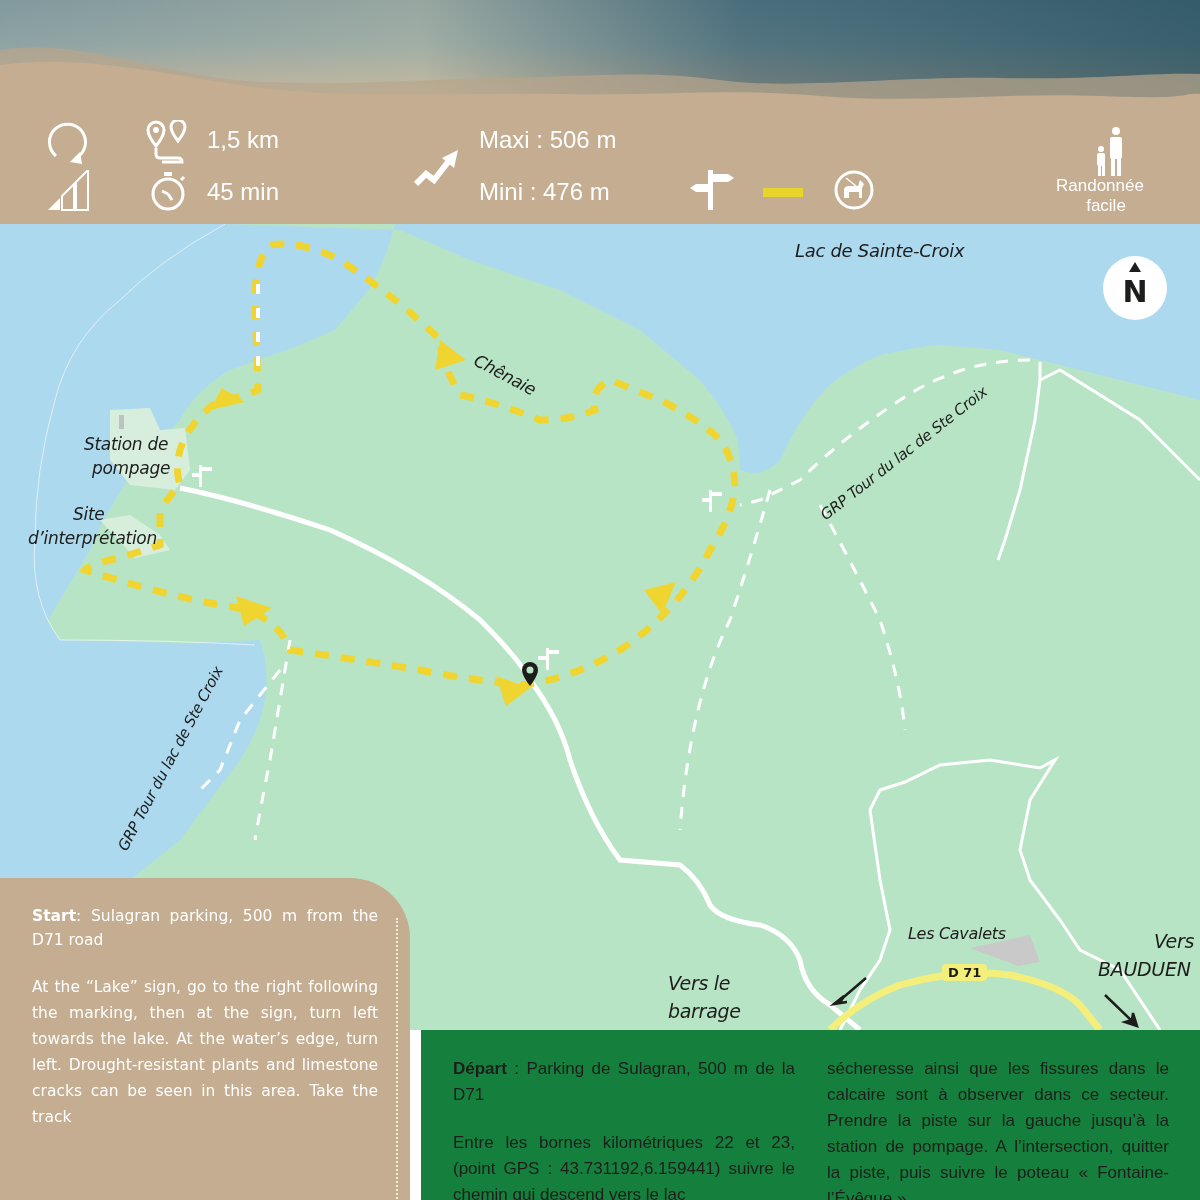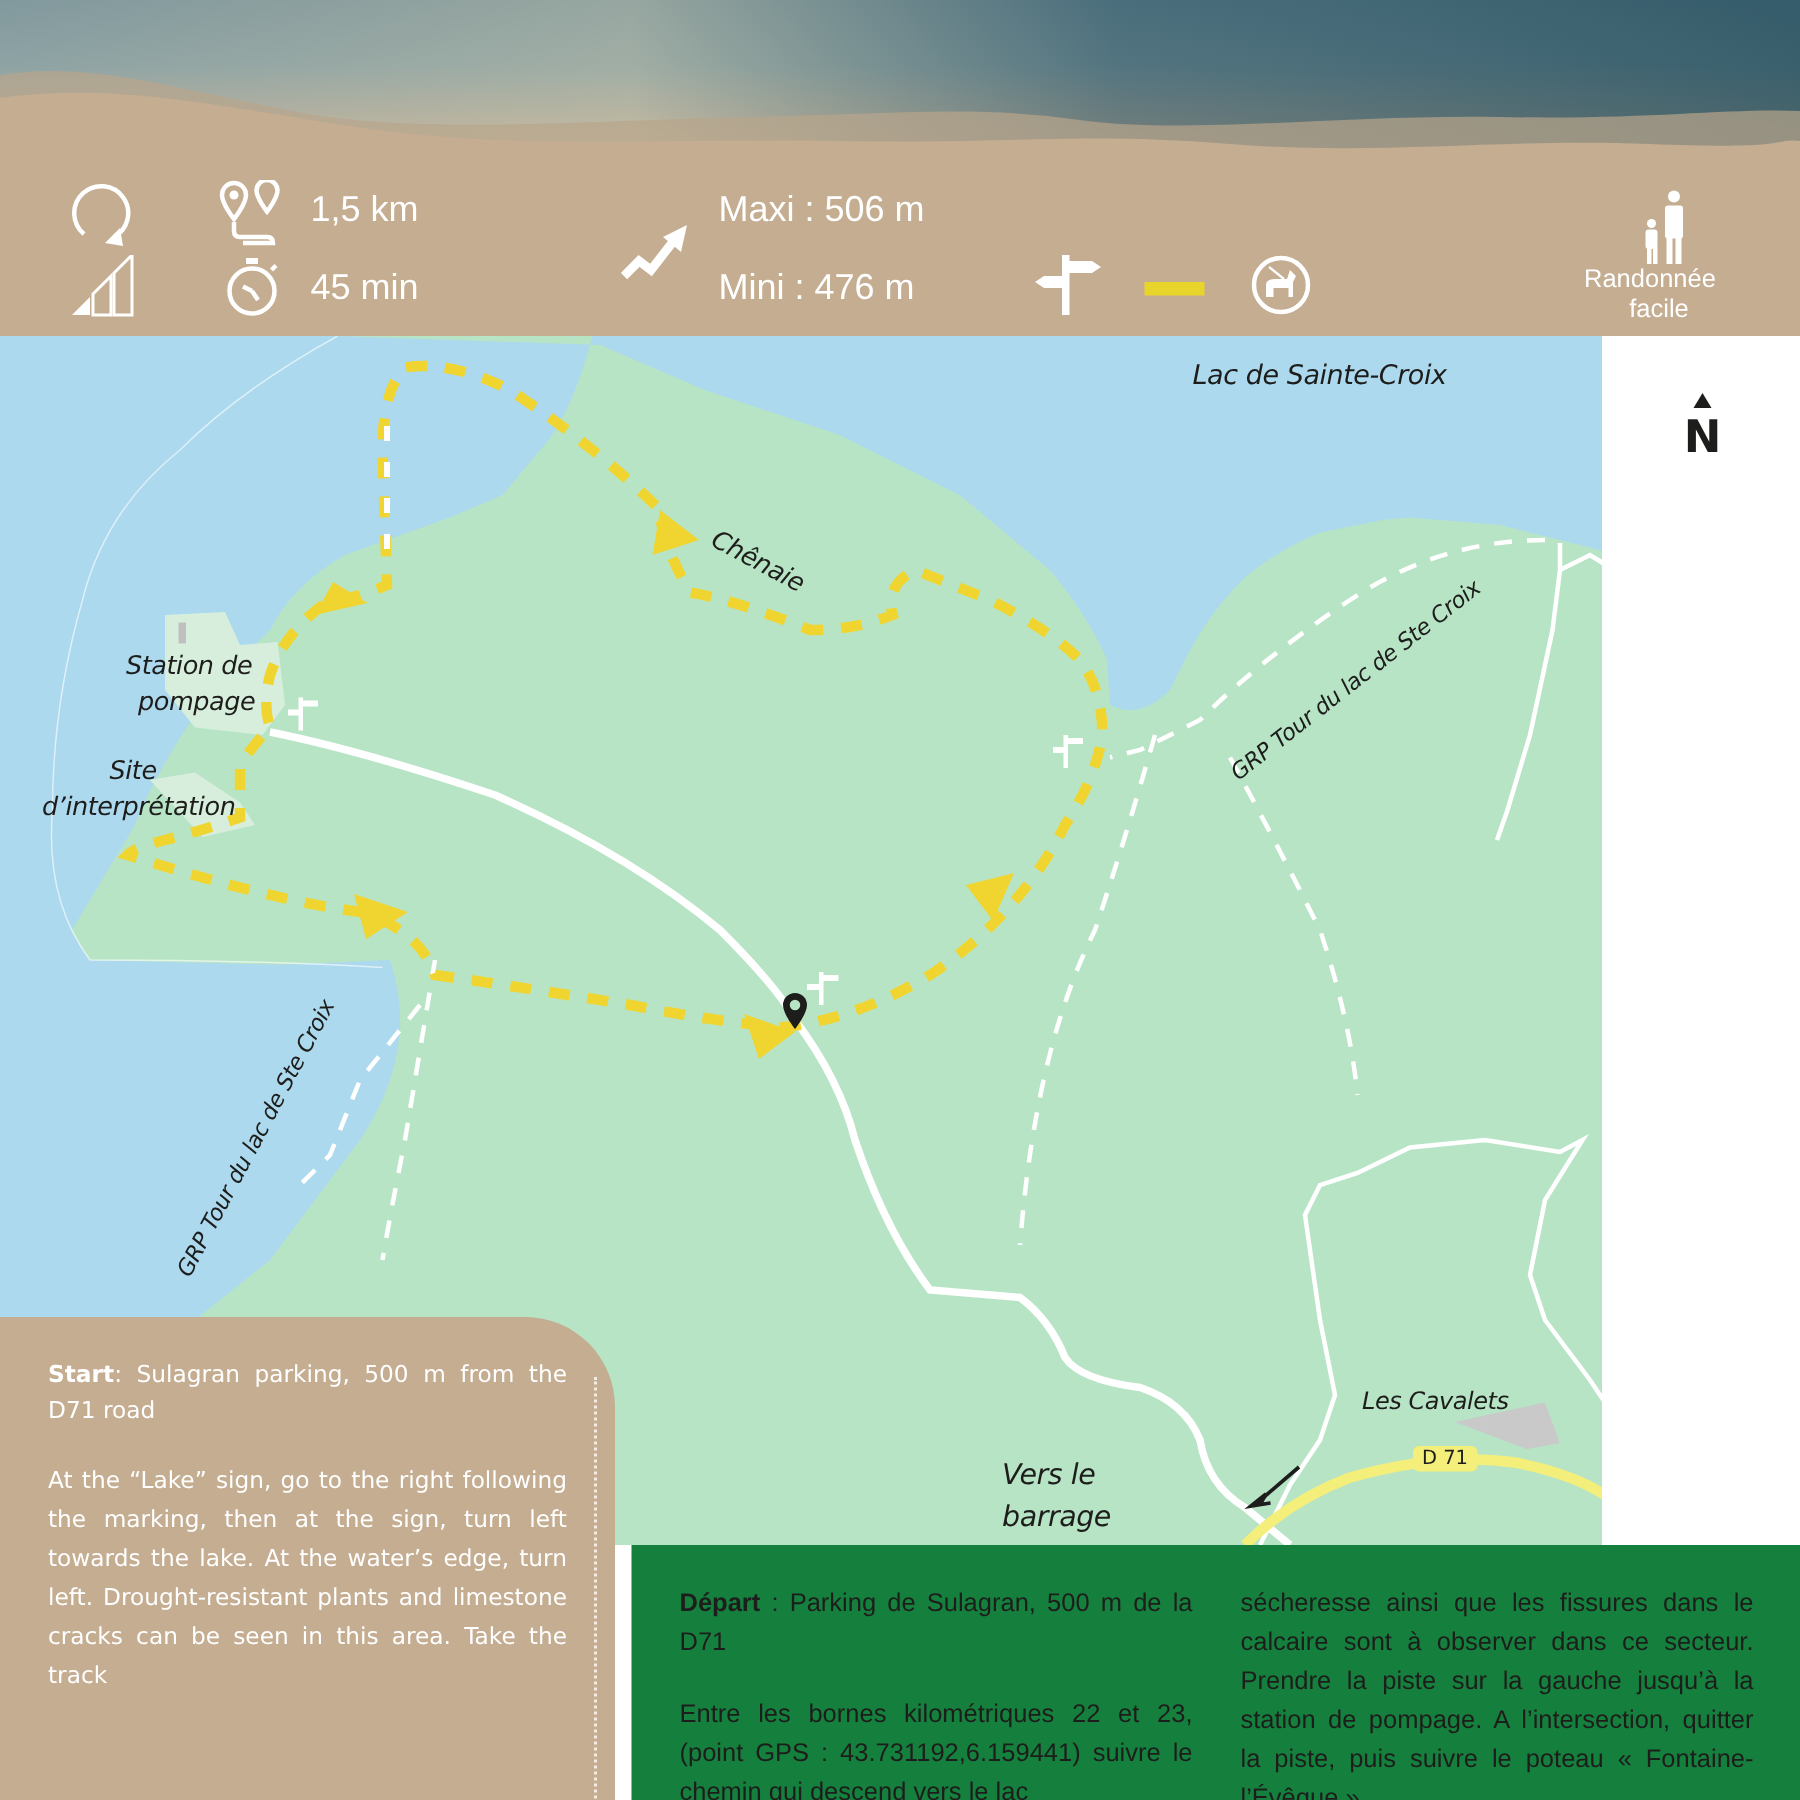--- a/index.html
+++ b/index.html
@@ -5,31 +5,31 @@
   html, body { margin:0; padding:0; }
   body { width:1200px; height:1200px; position:relative; overflow:hidden; background:#fff; font-family:"DejaVu Sans", sans-serif; }
   #hero { position:absolute; left:0; top:0; width:1200px; height:110px;
     background: linear-gradient(180deg,#5b7f8c 0%, #6f8f96 40%, #a7a08e 75%, #c4ad91 100%); overflow:hidden; }
   #hero .water { position:absolute; left:0; top:0; width:1200px; height:110px;
     background: linear-gradient(90deg, rgba(200,200,190,0.35) 0%, rgba(210,205,180,0.5) 35%, rgba(60,95,110,0.55) 62%, rgba(40,80,95,0.75) 100%); }
   #hero svg { position:absolute; left:0; top:0; }
   #stats { position:absolute; left:0; top:100px; width:1200px; height:124px; background:#c4ad91; color:#fff; }
   .stat-text { position:absolute; font-family:"Liberation Sans", sans-serif; font-size:24px; color:#fff; white-space:nowrap;text-align:center; }
   .icon { position:absolute; }
-  #map { position:absolute; left:0; top:224px; width:1068px; height:806px; background:#acd9ee; overflow:hidden; }
+  #map { position:absolute; left:0; top:224px; width:1200px; height:806px; background:#acd9ee; overflow:hidden; }
   .map-label { position:absolute; font-family:"DejaVu Sans", sans-serif; color:#1d1d1b; font-size:17px; white-space:nowrap; font-style:italic; letter-spacing:-0.3px; }
   #compass { position:absolute; left:1103px; top:256px; width:64px; height:64px; border-radius:50%; background:#fff; }
   #desc-en { position:absolute; left:0; top:878px; width:410px; height:340px; background:#c4ad91; border-top-right-radius:60px; }
   #desc-en .col { position:absolute; left:32px; top:26px; width:346px; font-family:"DejaVu Sans", sans-serif; font-size:15.5px; line-height:24px; color:#fff; text-align:justify; }
   #desc-en .dots { position:absolute; left:396px; top:40px; width:0; height:320px; border-left:2px dotted #f3ece2; }
   #desc-fr { position:absolute; left:421px; top:1030px; width:788px; height:170px; background:#15803d; }
   .frcol { position:absolute; top:26px; width:342px; font-family:"Liberation Sans", sans-serif; font-size:17px; line-height:26px; color:#1d1d1b; text-align:justify; }
   p { margin:0 0 22px 0; }
   b { font-weight:bold; }
-  .d71 { position:absolute; left:942px; top:964px; background:#f4ef7a; font-family:"DejaVu Sans", sans-serif; font-weight:normal; font-size:13px; padding:1px 6px; border-radius:4px; color:#1d1d1b; }
+  .d71 { position:absolute; left:942px; top:964px; background:#f4ef7a; font-family:"DejaVu Sans", sans-serif; font-weight:bold; font-size:13px; padding:1px 6px; border-radius:4px; color:#1d1d1b; }
 </style>
 </head>
 <body>
 
 <div id="hero">
   <div class="water"></div>
   <svg width="1200" height="110">
     <path d="M0 50 C 60 40, 120 60, 200 75 S 400 80, 500 78 S 650 70, 720 80 S 900 76, 1000 78 S 1150 72, 1200 74 L1200 110 L0 110 Z" fill="#b8a58c" opacity="0.7"></path>
     <path d="M0 65 C 80 55, 140 70, 240 85 S 440 92, 560 94 S 720 88, 820 96 S 1000 92, 1100 96 S 1180 92, 1200 94 L1200 110 L0 110 Z" fill="#c4ad91"></path>
   </svg>

